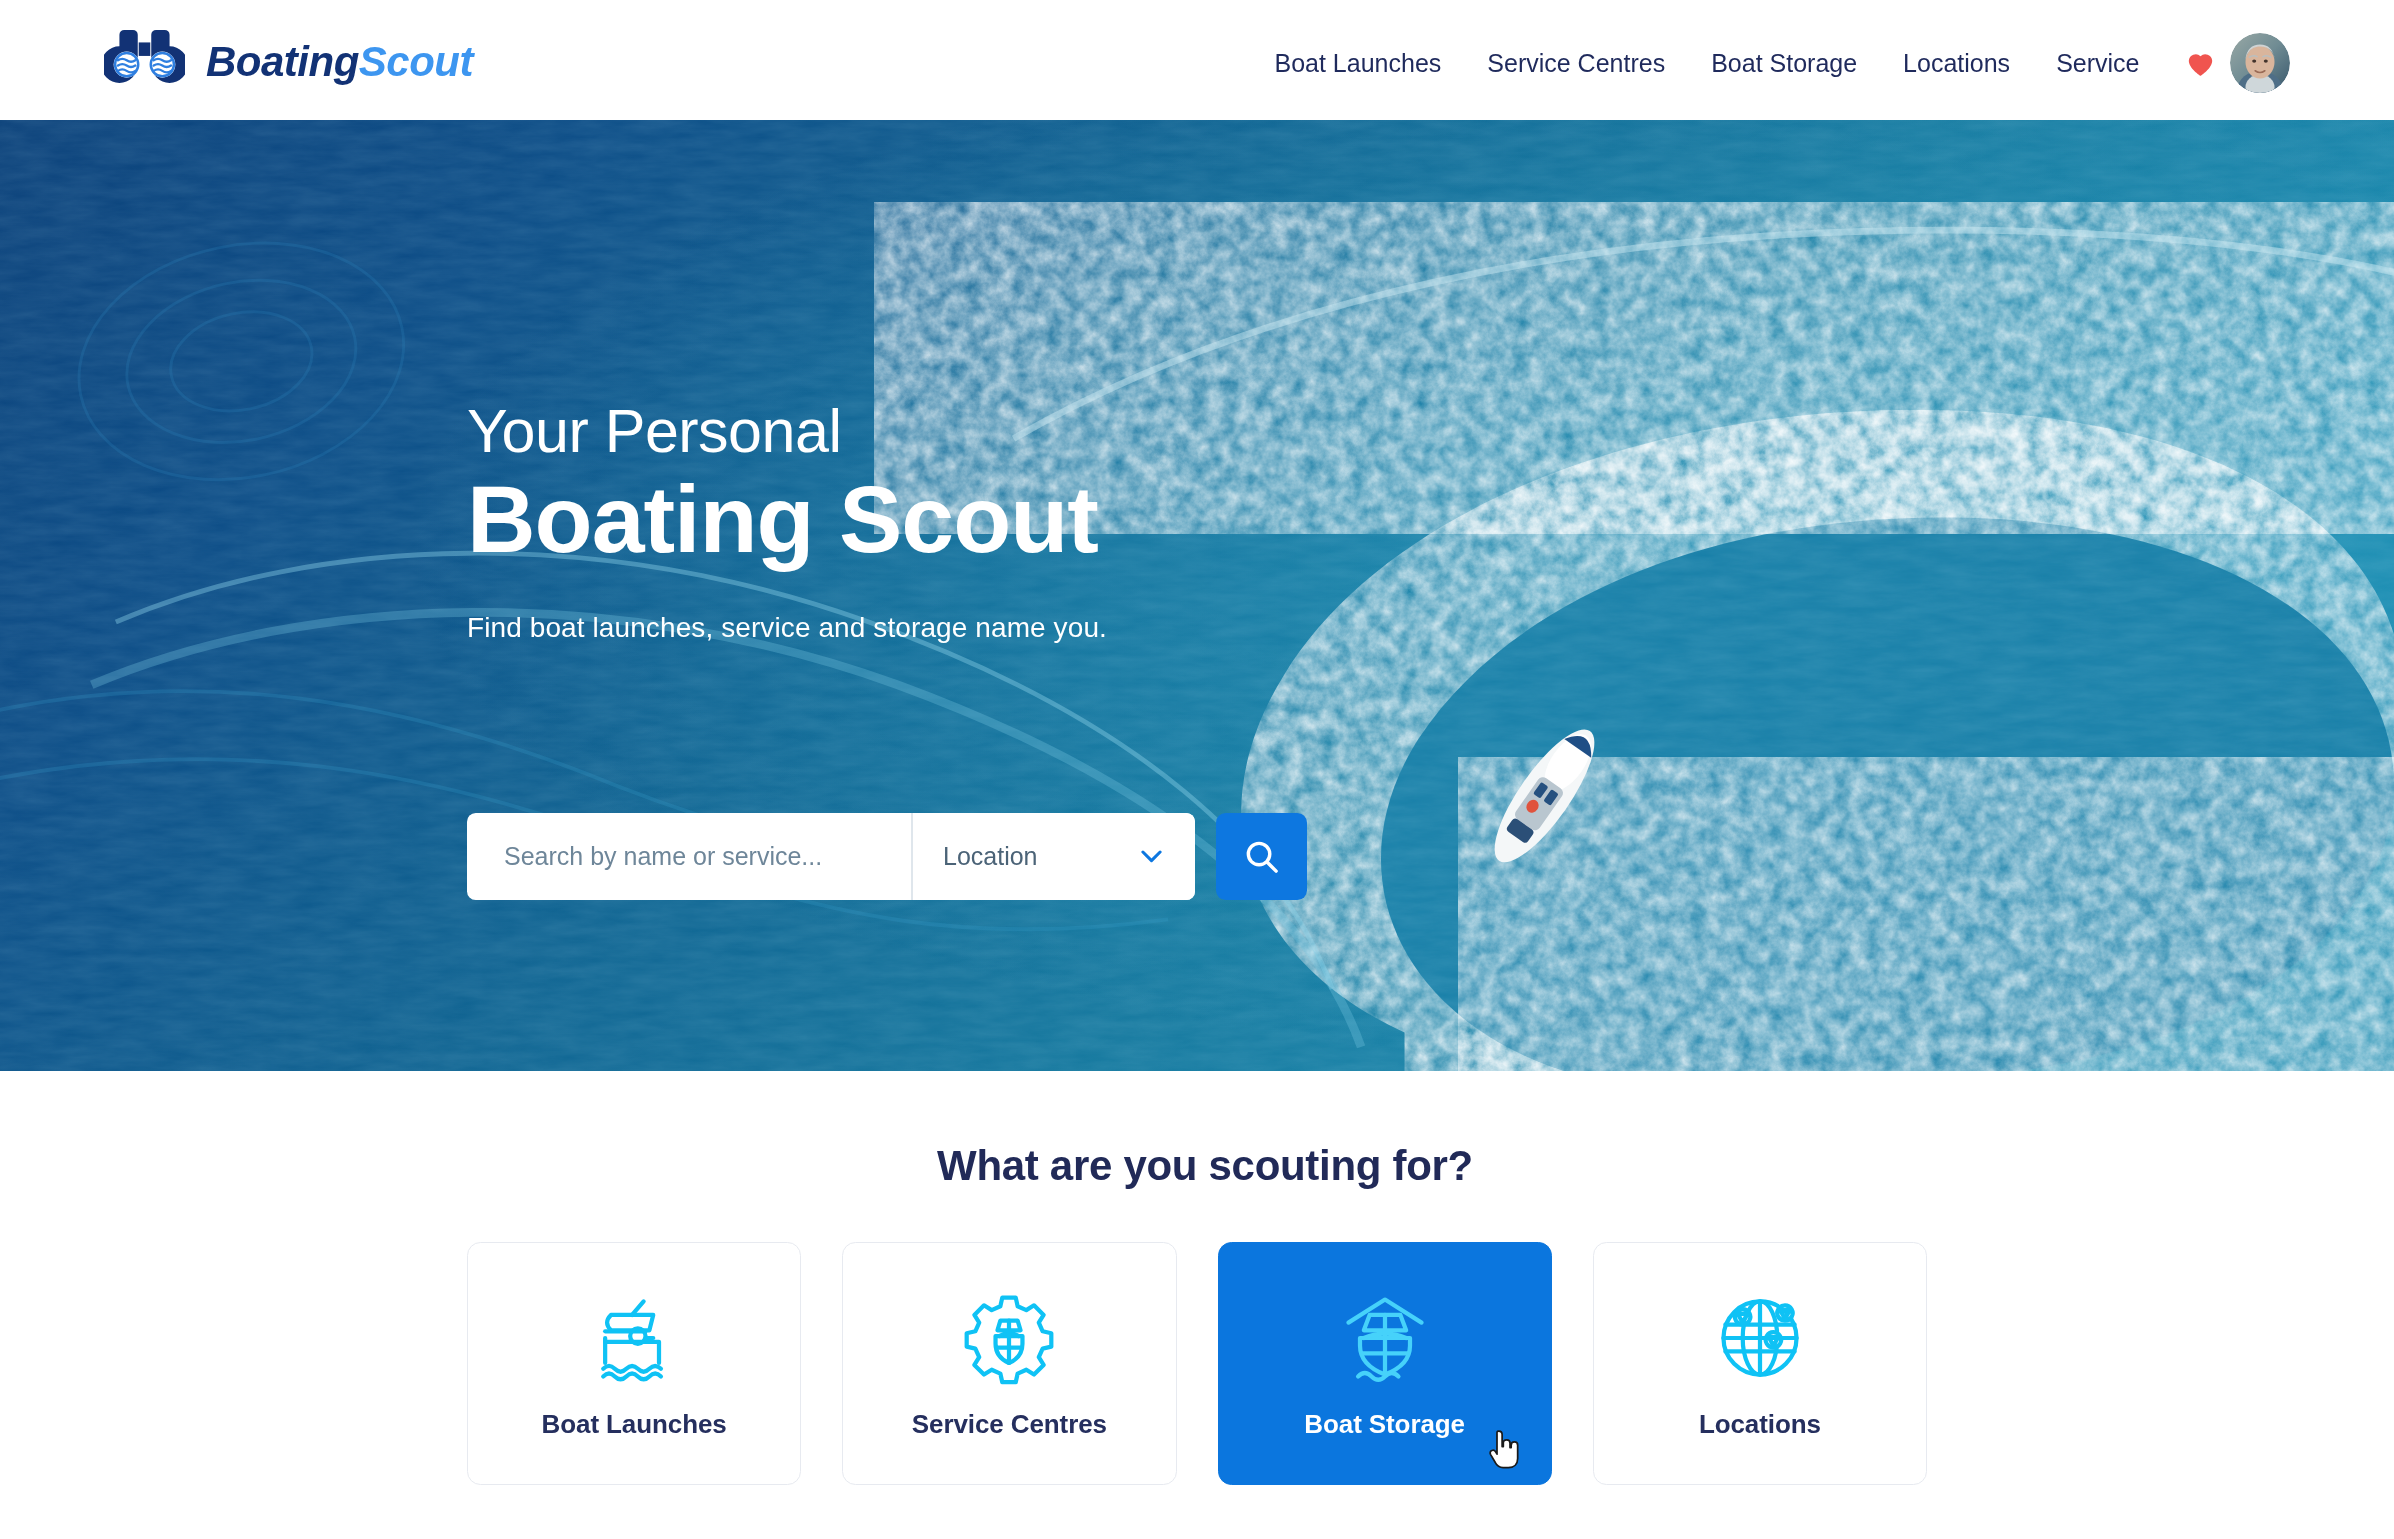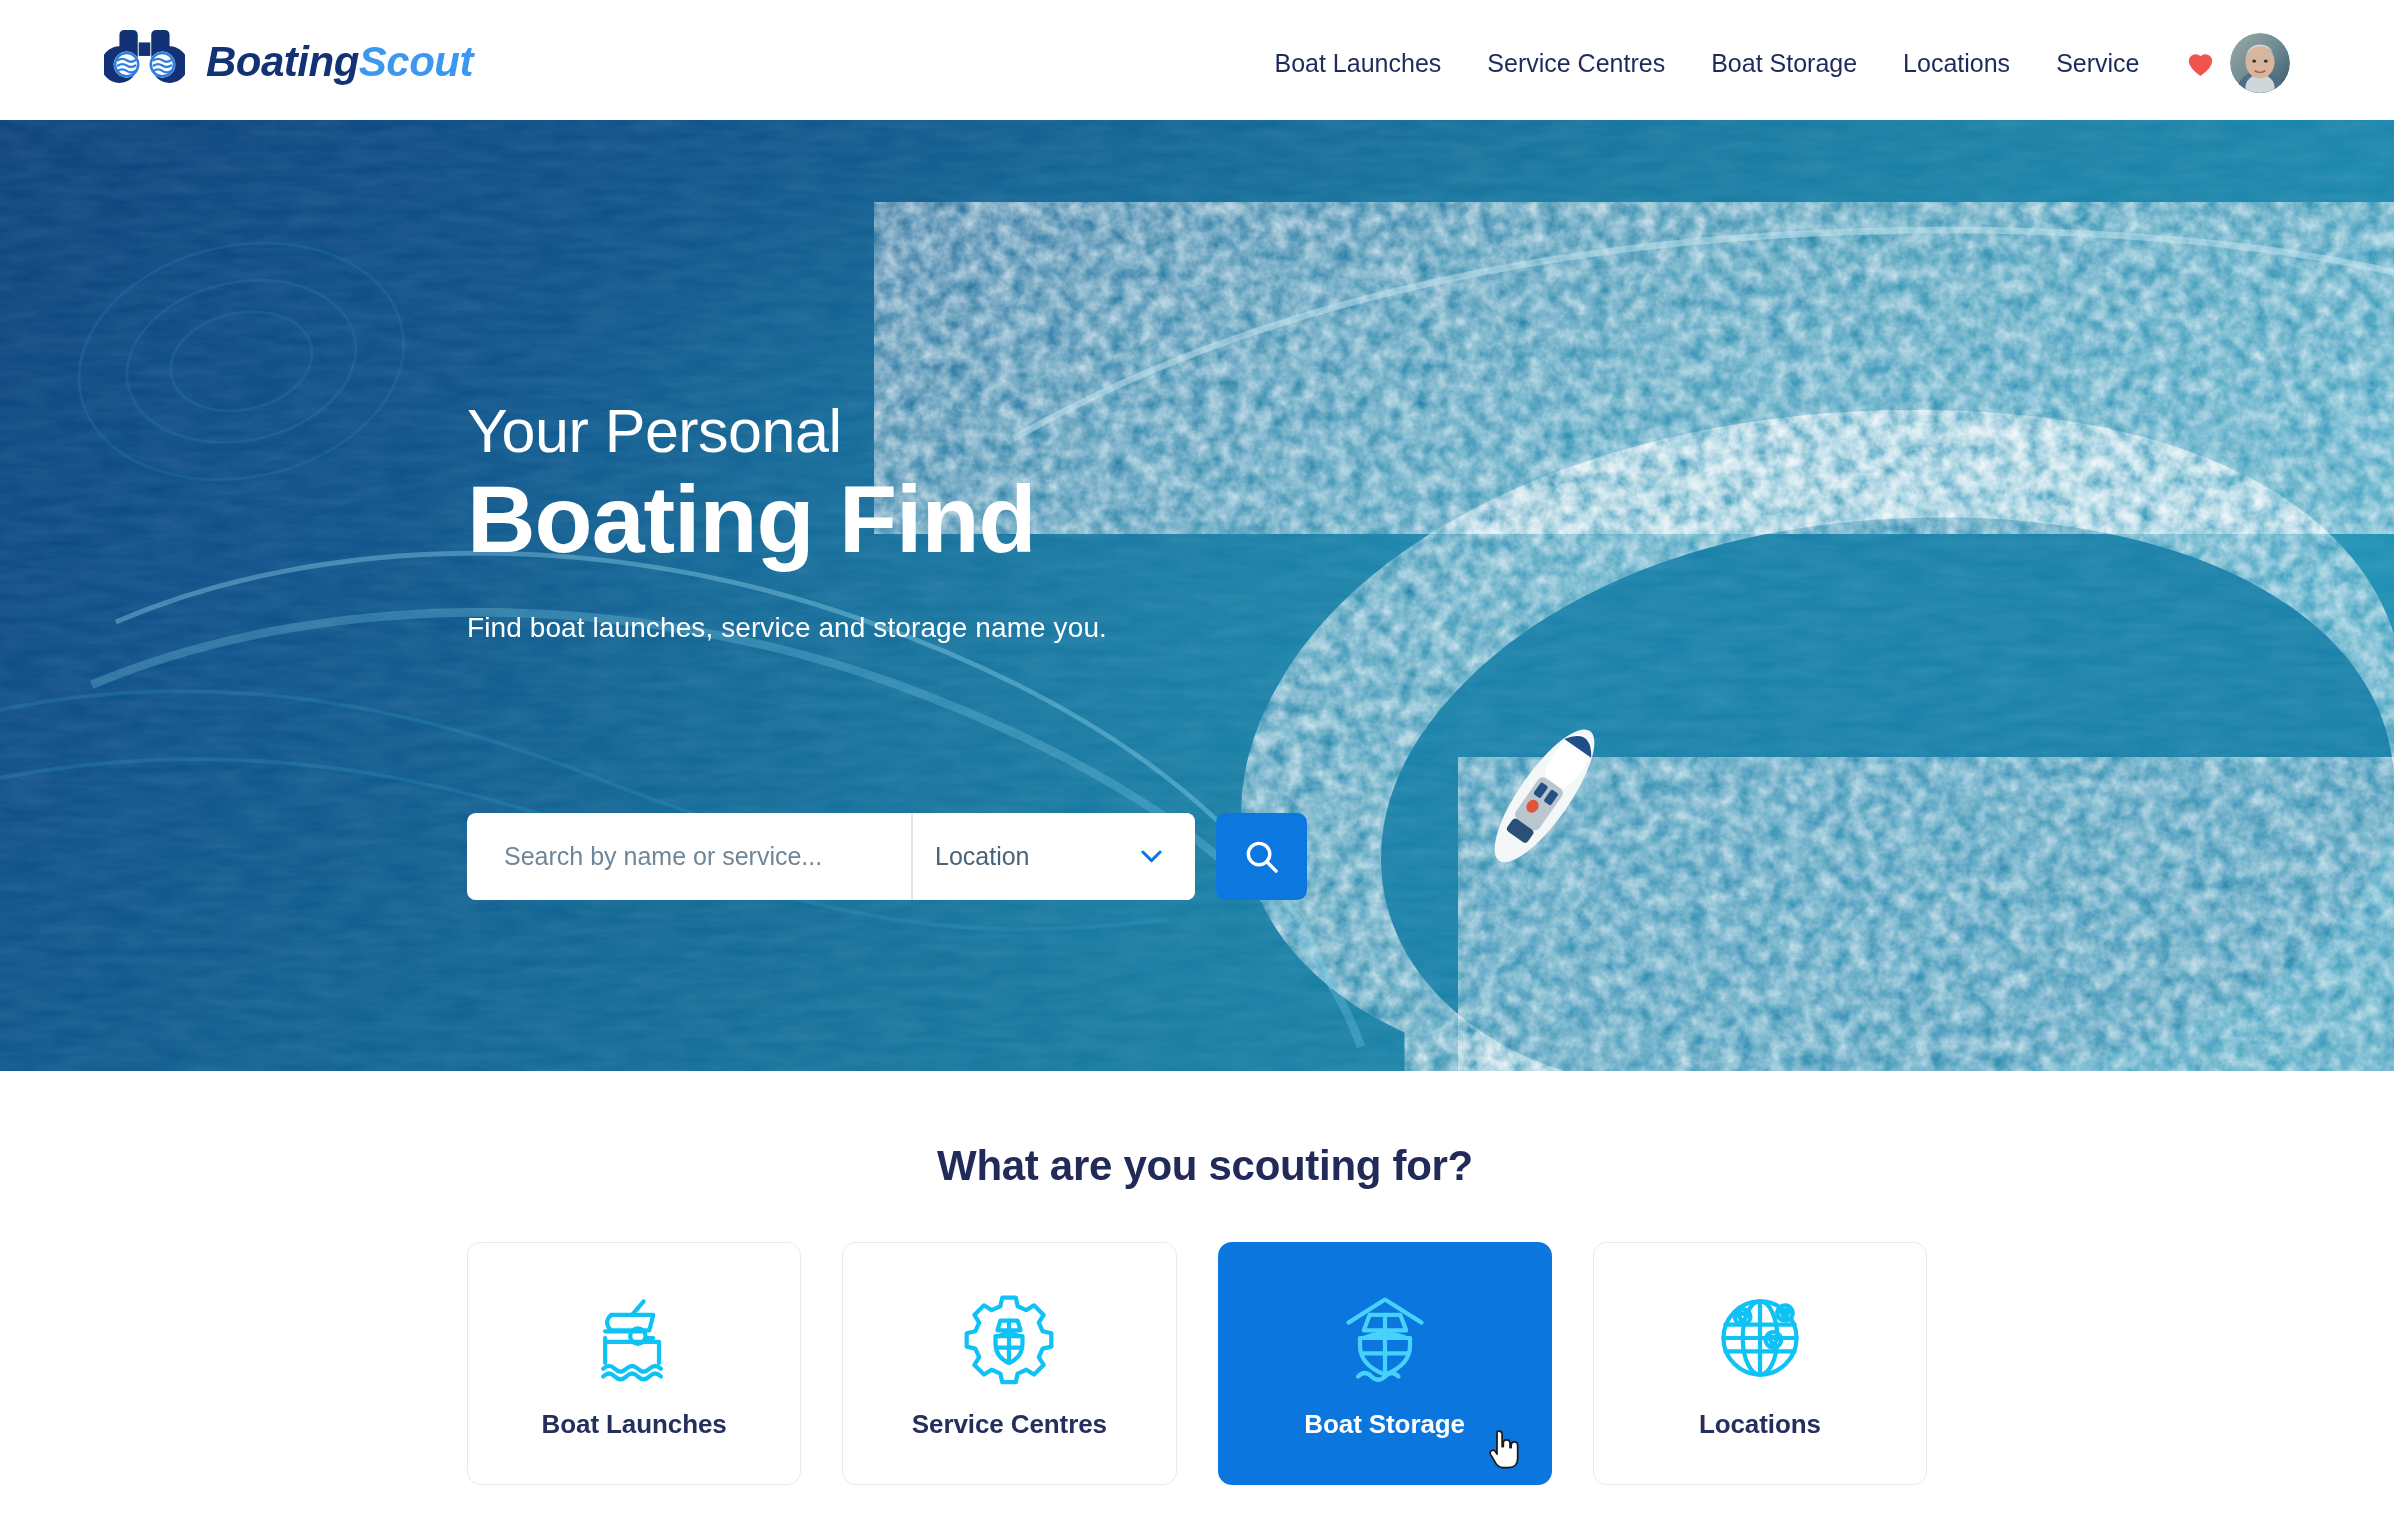--- a/index.html
+++ b/index.html
@@ -143,21 +143,21 @@
     background: transparent;
   }
   .search-input::placeholder { color: #6e8699; opacity: 1; }
   .search-divider { width: 1.9px; background: #dfe6ec; margin: 0; flex: none; }
   .location-select {
     width: 282px;
     flex: none;
     display: flex;
     align-items: center;
     justify-content: space-between;
-    padding: 0 33px 0 22px;
+    padding: 0 33px 0 30px;
     cursor: pointer;
     background: #ffffff;
   }
   .location-label { font-size: 25px; color: #4b6377; }
   .chevron-down { width: 21px; height: 12.6px; display: block; }
   .search-btn {
     width: 91px;
     height: 87px;
     background: #0d77e0;
     border: none;
@@ -371,21 +371,21 @@
         <rect x="-11" y="-10" width="9" height="15" rx="2" fill="#25507f"></rect>
         <rect x="2" y="-10" width="9" height="15" rx="2" fill="#25507f"></rect>
         <ellipse cx="-4" cy="16" rx="6" ry="7" fill="#e0533d"></ellipse>
         <rect x="-13" y="36" width="26" height="16" rx="4" fill="#2b4f77"></rect>
       </g>
     </g>
   </svg>
 
   <div class="hero-content">
     <div class="hero-line1">Your Personal</div>
-    <div class="hero-line2">Boating Find</div>
+    <div class="hero-line2">Boating Scout</div>
     <div class="hero-sub">Find boat launches, service and storage name you.</div>
   </div>
 
   <div class="searchbar">
     <div class="search-shell">
       <input class="search-input" type="text" placeholder="Search by name or service..." style="">
       <div class="search-divider"></div>
       <div class="location-select">
         <span class="location-label">Location</span>
         <svg class="chevron-down" viewBox="0 0 22 13">

